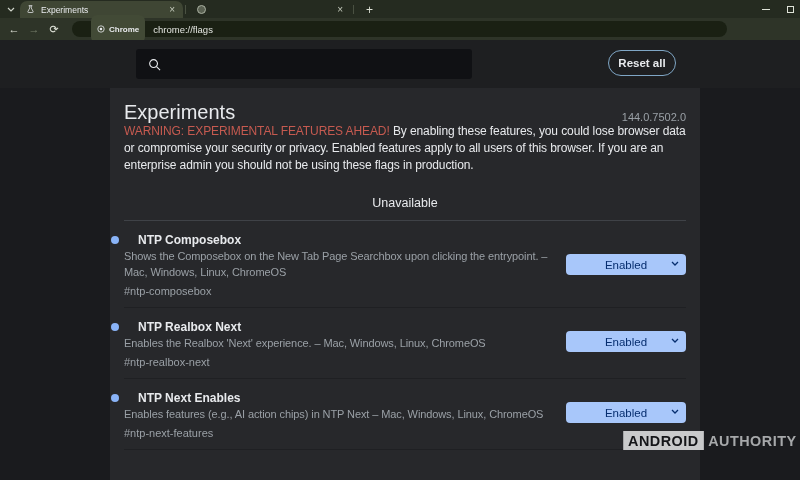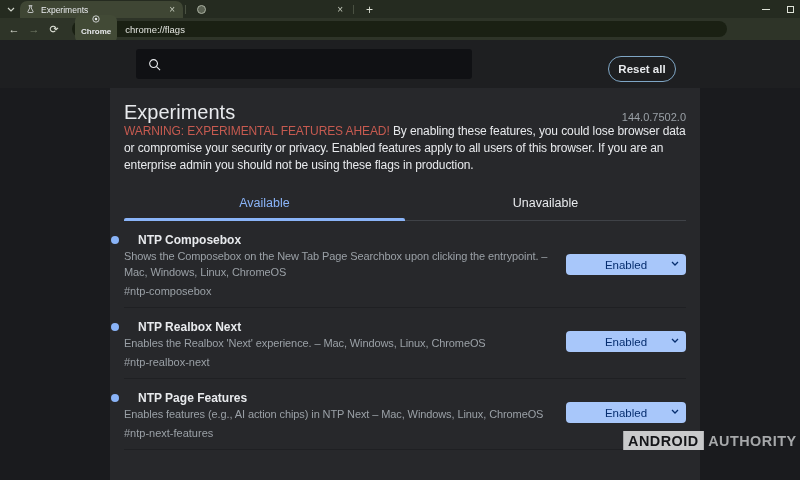--- a/index.html
+++ b/index.html
@@ -20,34 +20,34 @@
   .newtab-btn { font-size:12px; color:#dfe3d8; margin:0 0 2px 6px; line-height:12px; padding:0 4px; }
   .globe-dot { width:9px; height:9px; border-radius:50%; border:1.5px solid #aab1a1; background:#5a6152; }
   .win-controls { position:absolute; right:6px; top:0; height:18px; display:flex; align-items:center; gap:17px; }
   .win-min { width:8px; height:1px; background:#dfe3d8; }
   .win-max { width:7px; height:7px; border:1px solid #dfe3d8; }
 
   .toolbar { position:absolute; left:0; top:18px; width:800px; height:22px; background:#2e3428; display:flex; align-items:center; }
   .nav-ico { width:20px; text-align:center; font-size:11px; color:#dfe3d8; }
   .nav-ico.dim { color:#78806c; }
   .omnibox { margin-left:8px; width:655px; height:16px; background:#1a2013; border-radius:8px; display:flex; align-items:center; }
-  .chrome-badge { height:28px; margin-left:3px; background:#424a36; border-radius:6px; display:flex; align-items:center; padding:0 6px; gap:4px;flex-direction:column; }
+  .chrome-badge { height:28px; margin-left:19px; background:#424a36; border-radius:6px; display:flex; align-items:center; padding:0 6px; gap:4px; }
   .chrome-badge span { font-size:8px; color:#e8eaed; font-weight:bold; }
   .url-text { font-size:9.5px; color:#e3e5e0; margin-left:8px; }
   .toolbar-right { position:absolute; right:5px; top:18px; height:22px; display:flex; align-items:center; gap:6px; }
   .avatar { width:14px; height:14px; border-radius:50%; background:radial-gradient(circle at 35% 30%,#7a6aa0,#3b3158); }
 
   
   .flags-header { position:absolute; left:0; top:40px; width:800px; height:48px; background:#1e1f21; }
   .search-box { position:absolute; left:136px; top:9px; width:336px; height:30px; background:#101114; border-radius:3px; display:flex; align-items:center; }
   .search-box svg { margin:0 10px 0 12px; }
   .search-box input { background:transparent; border:none; outline:none; color:#e8eaed; font-size:12.5px; width:260px;
     font-family:"Liberation Sans","DejaVu Sans",sans-serif; }
   .search-box input::placeholder { color:#878c91; }
-  .reset-btn { position:absolute; left:608px; top:16px; width:68px; height:26px; border-radius:13px; border:1px solid #7fa6c5;
+  .reset-btn { position:absolute; left:608px; top:10px; width:68px; height:26px; border-radius:13px; border:1px solid #7fa6c5;
     background:transparent; color:#e8eaed; font-size:11.5px; font-weight:bold; font-family:"Liberation Sans","DejaVu Sans",sans-serif; }
 
   
   .main { position:absolute; left:0; top:88px; width:800px; height:392px; background:#1a1b1e; }
   .column { position:absolute; left:110px; top:0; width:590px; height:392px; background:#27282b; padding:0 14px; overflow:hidden; }
 
   .title-row { display:flex; justify-content:space-between; align-items:flex-end; padding-top:13px; }
   .page-title { font-size:20px; font-weight:400; color:#e8eaed; line-height:22px; }
   .version { font-size:11px; color:#9aa0a6; }
 
@@ -151,21 +151,20 @@
   <div class="column">
 
     <div class="title-row">
       <div class="page-title">Experiments</div>
       <div class="version">144.0.7502.0</div>
     </div>
 
     <p class="warning"><span class="red">WARNING: EXPERIMENTAL FEATURES AHEAD!</span> <span>By enabling these features, you could lose browser data or compromise your security or privacy. Enabled features apply to all users of this browser. If you are an enterprise admin you should not be using these flags in production.</span></p>
 
     <div class="ua-tabs">
-      <div class="ua-tab active">Available</div>
       <div class="ua-tab inactive">Unavailable</div>
     </div>
 
     <div class="experiment">
       <div class="flag-title"><span class="flag-dot"></span><span>NTP Composebox</span></div>
       <div class="flag-desc">Shows the Composebox on the New Tab Page Searchbox upon clicking the entrypoint. – Mac, Windows, Linux, ChromeOS</div>
       <a class="flag-link">#ntp-composebox</a>
       <div class="dropdown dd-row1">
         <span class="dd-value">Enabled</span>
         <svg width="8" height="5" viewBox="0 0 8 5">
@@ -180,21 +179,21 @@
       <a class="flag-link">#ntp-realbox-next</a>
       <div class="dropdown dd-row2">
         <span class="dd-value">Enabled</span>
         <svg width="8" height="5" viewBox="0 0 8 5">
             <path d="M1 1l3 3 3-3" stroke="#062e6f" stroke-width="1.3" fill="none"></path>
           </svg>
       </div>
     </div>
 
     <div class="experiment">
-      <div class="flag-title"><span class="flag-dot"></span><span>NTP Page Features</span></div>
+      <div class="flag-title"><span class="flag-dot"></span><span>NTP Next Enables</span></div>
       <div class="flag-desc">Enables features (e.g., AI action chips) in NTP Next – Mac, Windows, Linux, ChromeOS</div>
       <a class="flag-link">#ntp-next-features</a>
       <div class="dropdown dd-row3">
         <span class="dd-value">Enabled</span>
         <svg width="8" height="5" viewBox="0 0 8 5">
             <path d="M1 1l3 3 3-3" stroke="#062e6f" stroke-width="1.3" fill="none"></path>
           </svg>
       </div>
     </div>
 

